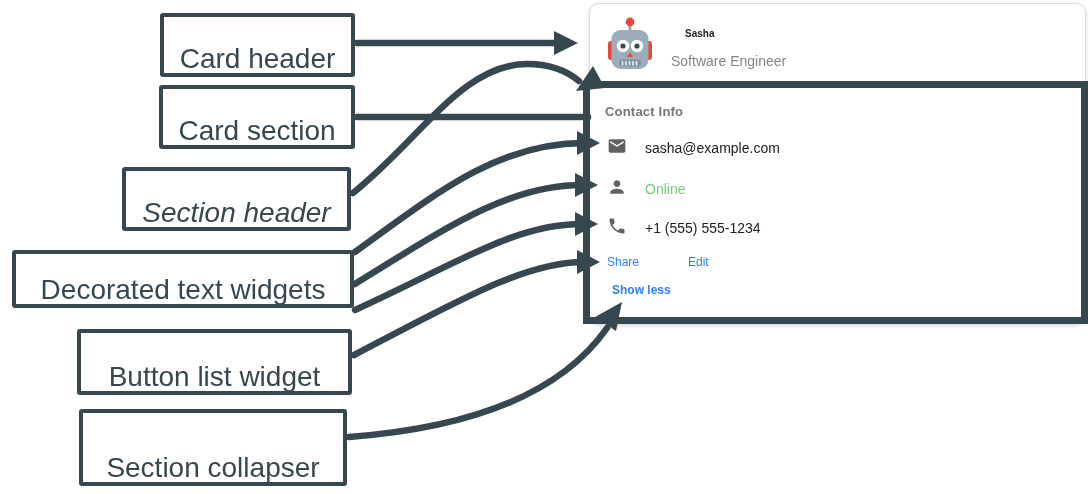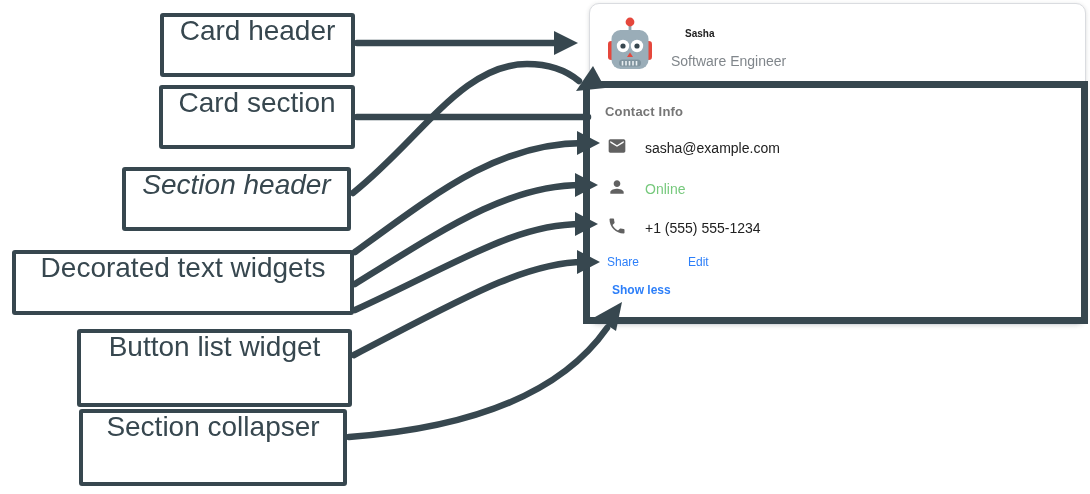--- a/index.html
+++ b/index.html
@@ -6,28 +6,28 @@
   .stage{
     position:relative;width:1090px;height:494px;background:#fff;
     font-family:"Liberation Sans",sans-serif;overflow:hidden;
   }
   
   .label-box{
     position:absolute;box-sizing:border-box;
     border:4px solid var(--annotation-color,#37474f);
     border-radius:3px;background:#fff;
     color:var(--annotation-color,#37474f);
-    display:flex;align-items:flex-start;justify-content:center;
+    display:flex;align-items:flex-end;justify-content:center;
     font-size:28px;line-height:1;white-space:nowrap;
   }
   #lbl-card-header    {left:160px;top:13px; width:195px;height:64px;}
   #lbl-card-section   {left:159px;top:85px; width:196px;height:64px;}
   #lbl-section-header {left:122px;top:167px;width:229px;height:64px;font-style:italic;}
-  #lbl-decorated      {left:12px; top:250px;width:342px;height:65px;}
-  #lbl-button-list    {left:77px; top:329px;width:275px;height:78px;}
+  #lbl-decorated      {left:12px; top:250px;width:342px;height:58px;}
+  #lbl-button-list    {left:77px; top:329px;width:275px;height:66px;}
   #lbl-collapser      {left:79px; top:409px;width:268px;height:77px;}
 
   
   svg.arrows{position:absolute;left:0;top:0;z-index:10;pointer-events:none;}
   .arrow{fill:none;stroke:var(--annotation-color,#37474f);stroke-width:6.5;stroke-linecap:round;}
   .arrowhead{fill:var(--annotation-color,#37474f);stroke:none;}
 
   
   .card{
     position:absolute;left:589px;top:3px;width:497px;height:322px;

